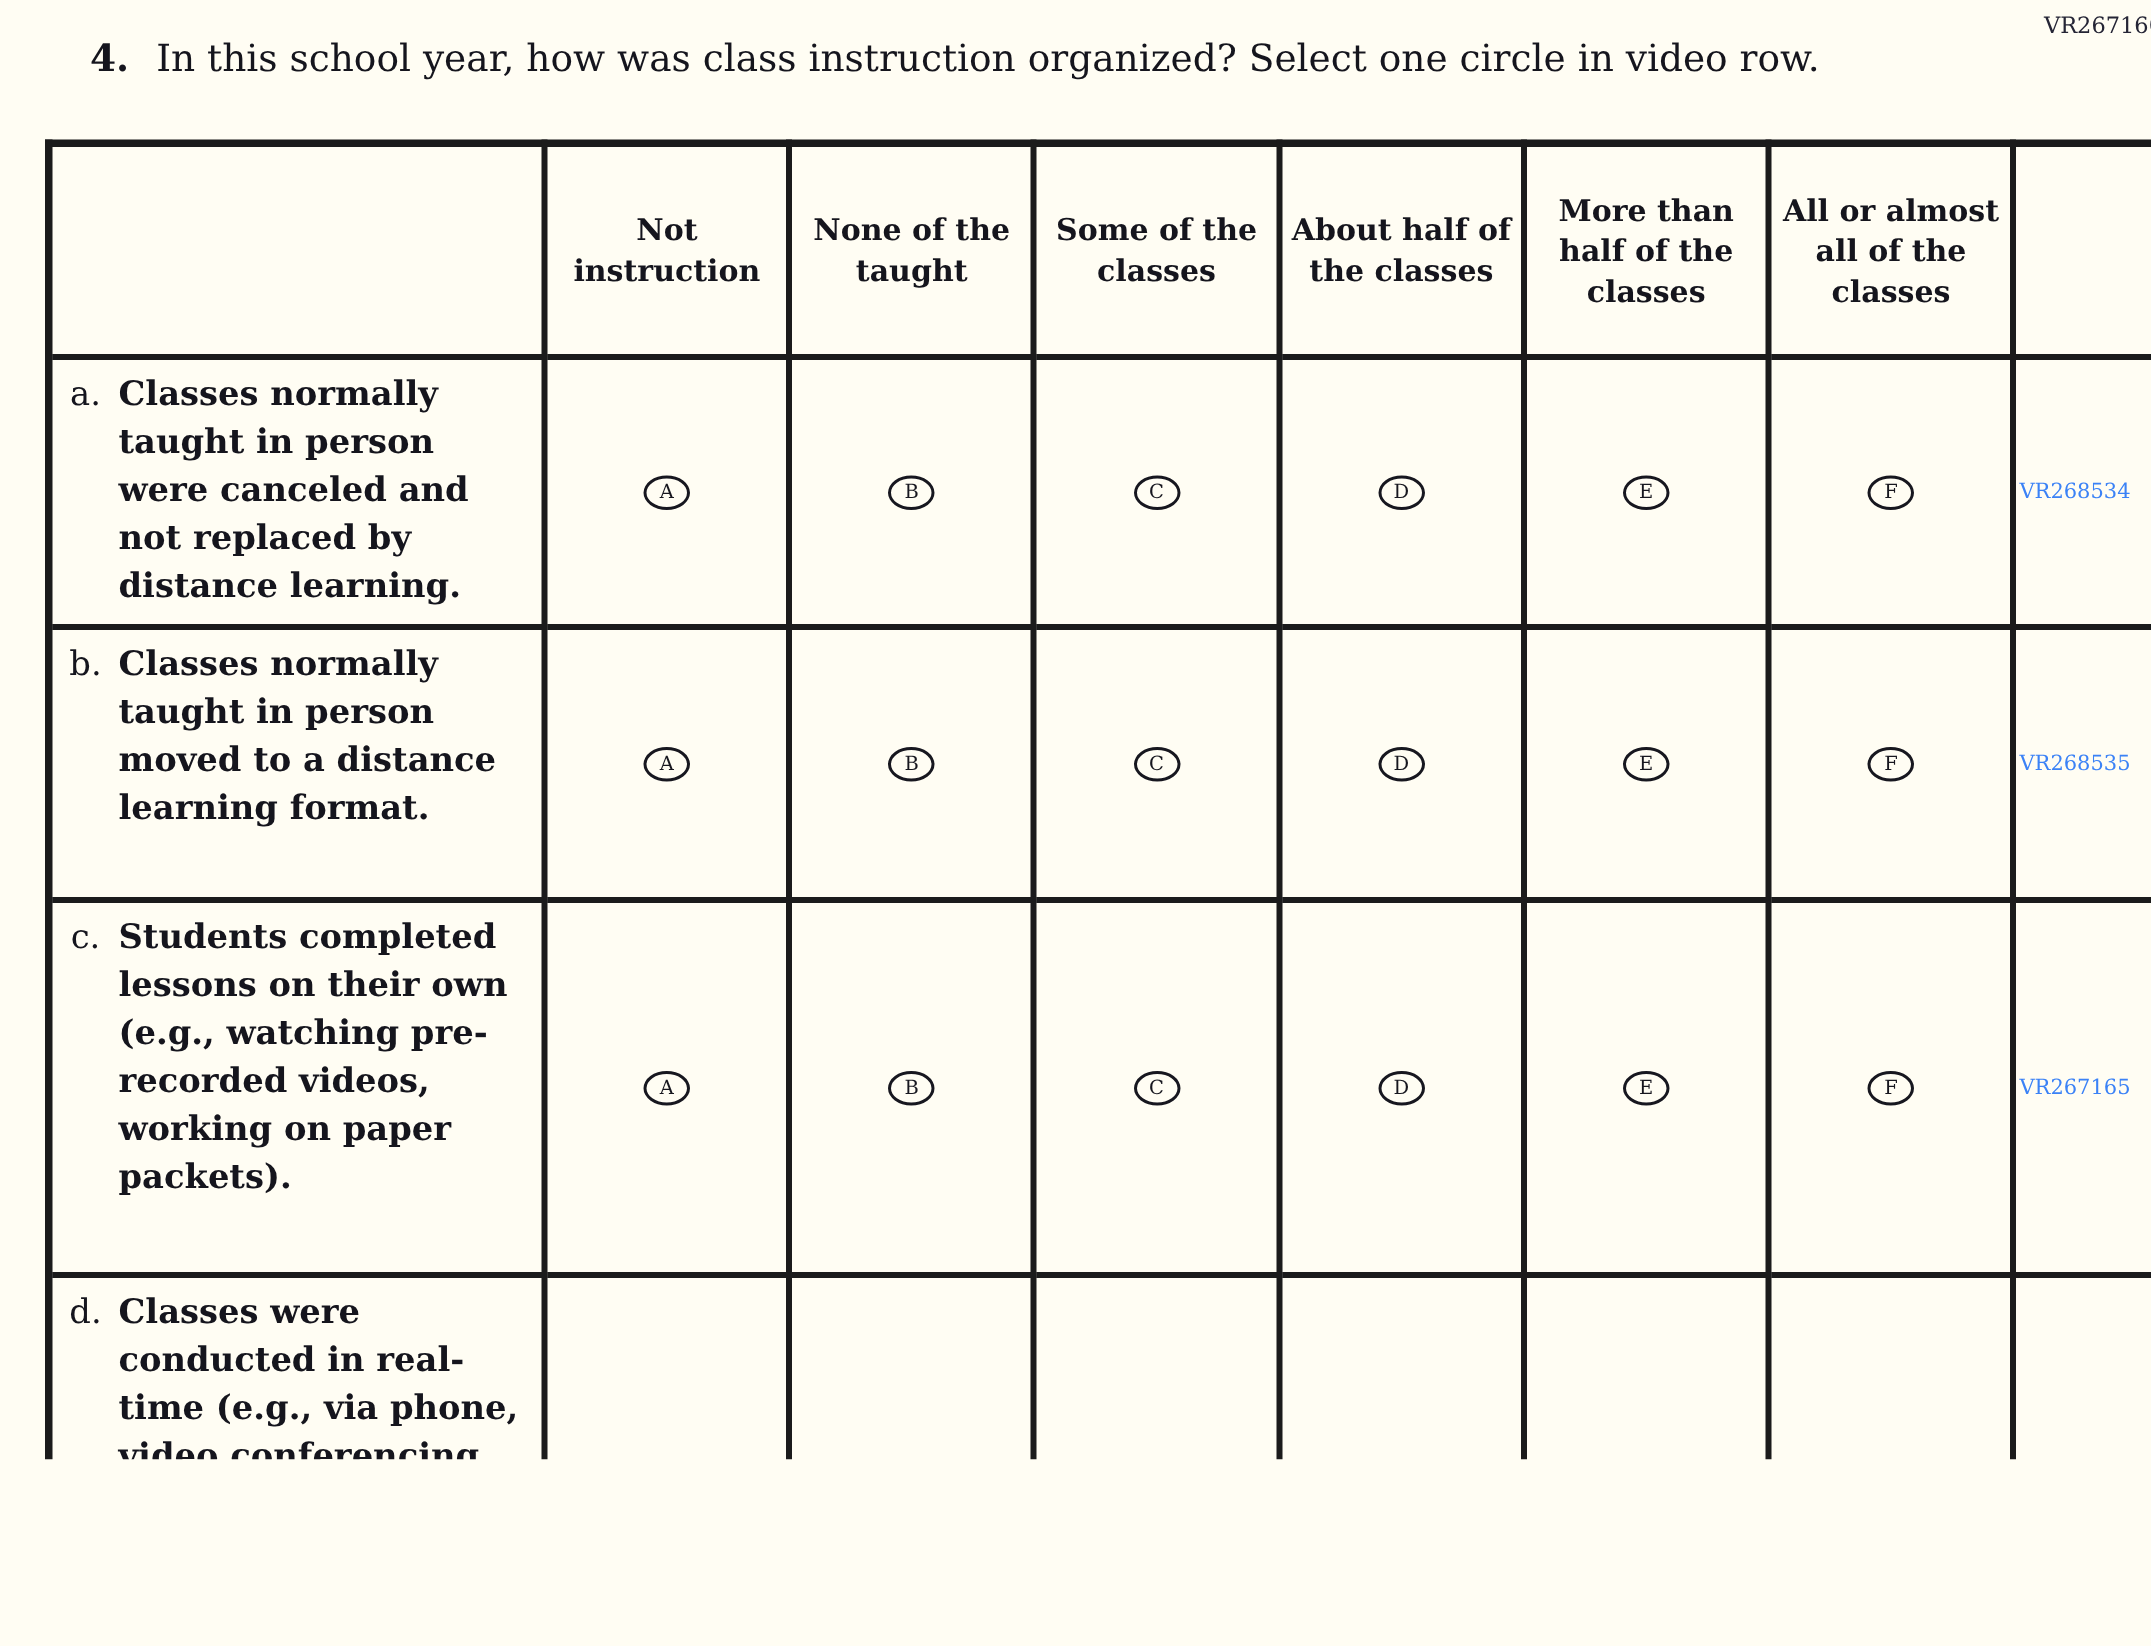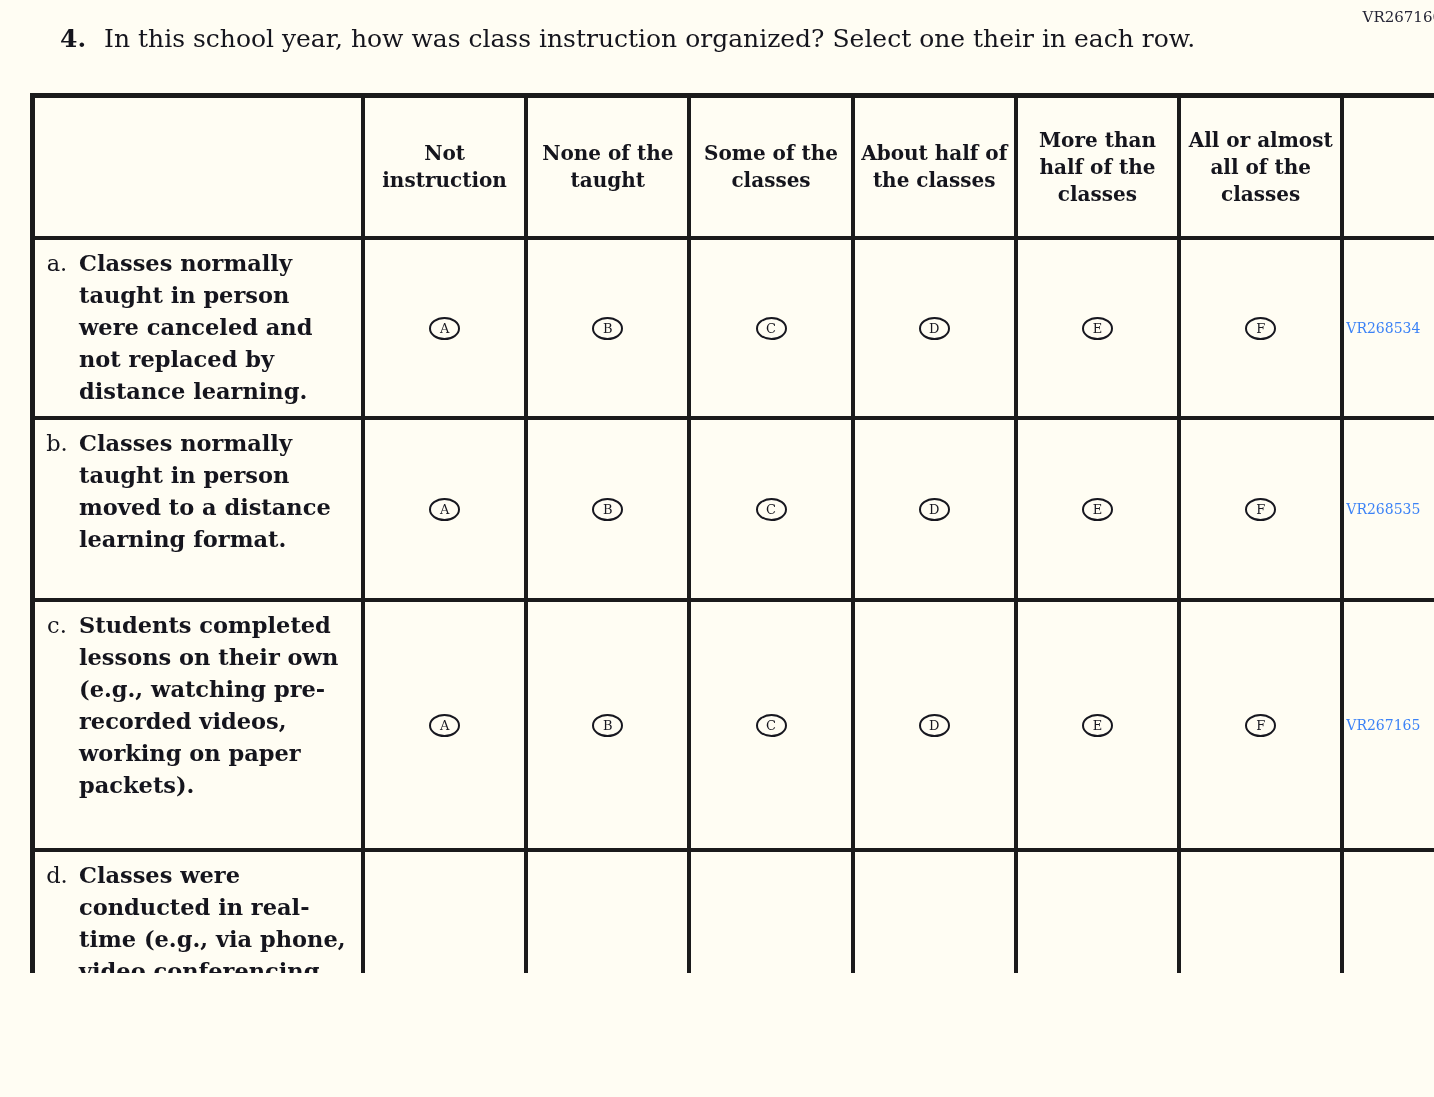--- a/index.html
+++ b/index.html
@@ -115,21 +115,21 @@
   col.c-code   { width: 99px; }
 </style>
 </head>
 <body>
 
 <div class="page">
 
   <div class="form-code">VR267160</div>
 
   <div class="question-line">
-    <span class="q-num">4.</span><span>In </span><span class="q-bold">this school year</span><span>, how was class instruction organized? Select </span><span class="q-bold">one</span><span> their in each row.</span>
+    <span class="q-num">4.</span><span>In </span><span class="q-bold">this school year</span><span>, how was class instruction organized? Select </span><span class="q-bold">one</span><span> circle in video row.</span>
   </div>
 
   <table class="survey">
     <colgroup>
       <col class="c-label">
       <col class="c-opt">
         <col class="c-opt">
         <col class="c-opt">
       <col class="c-opt">
         <col class="c-opt">

